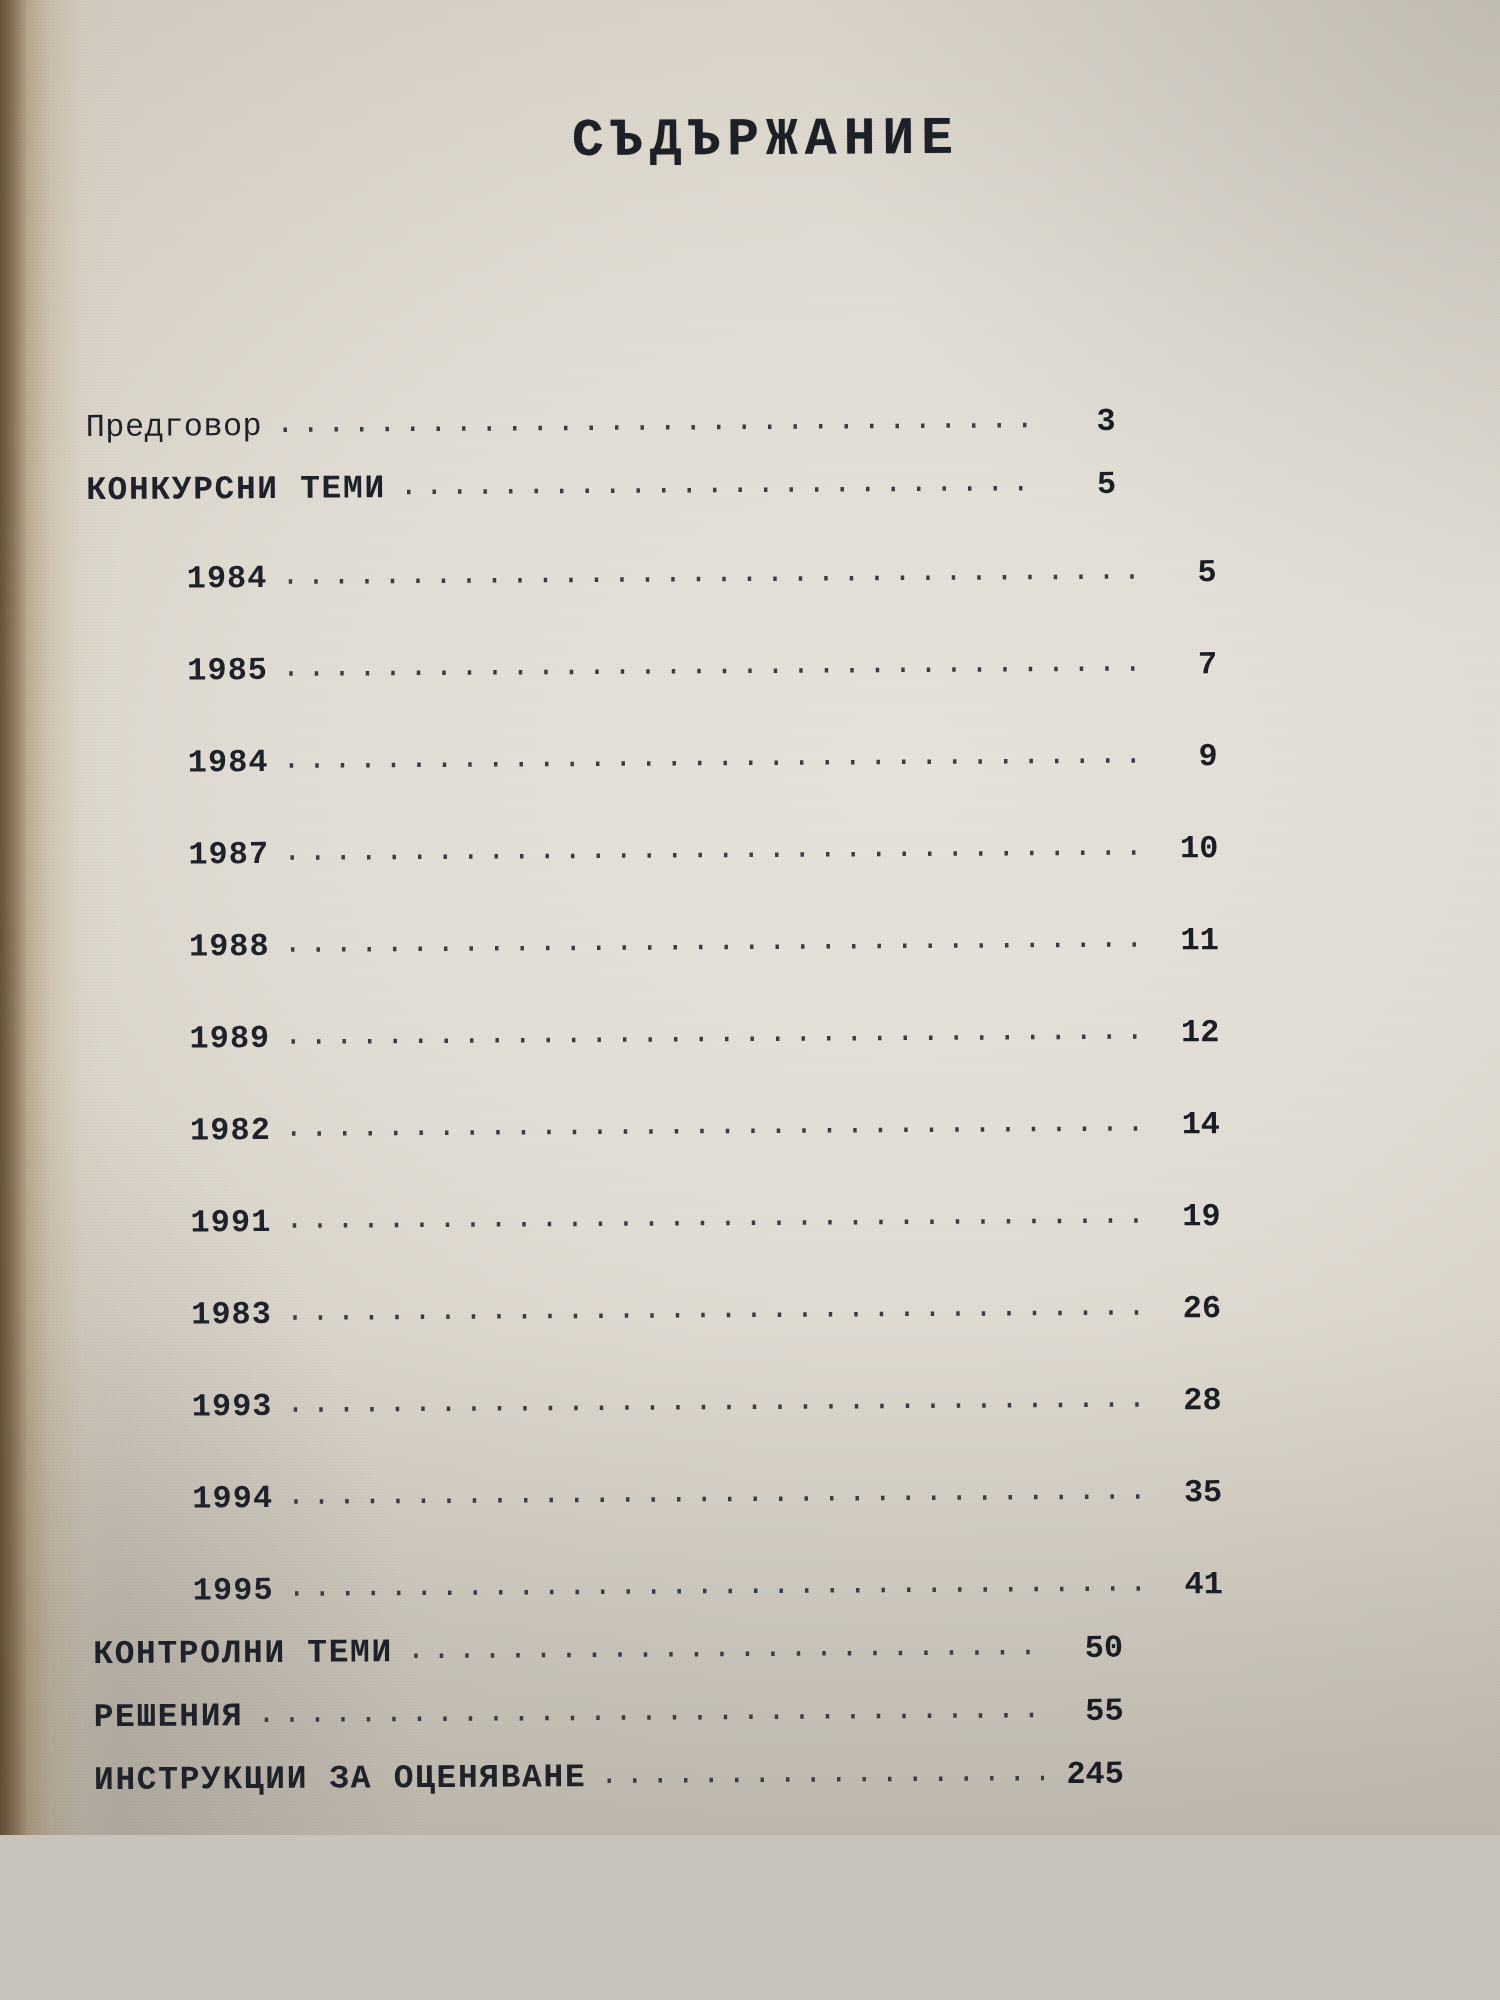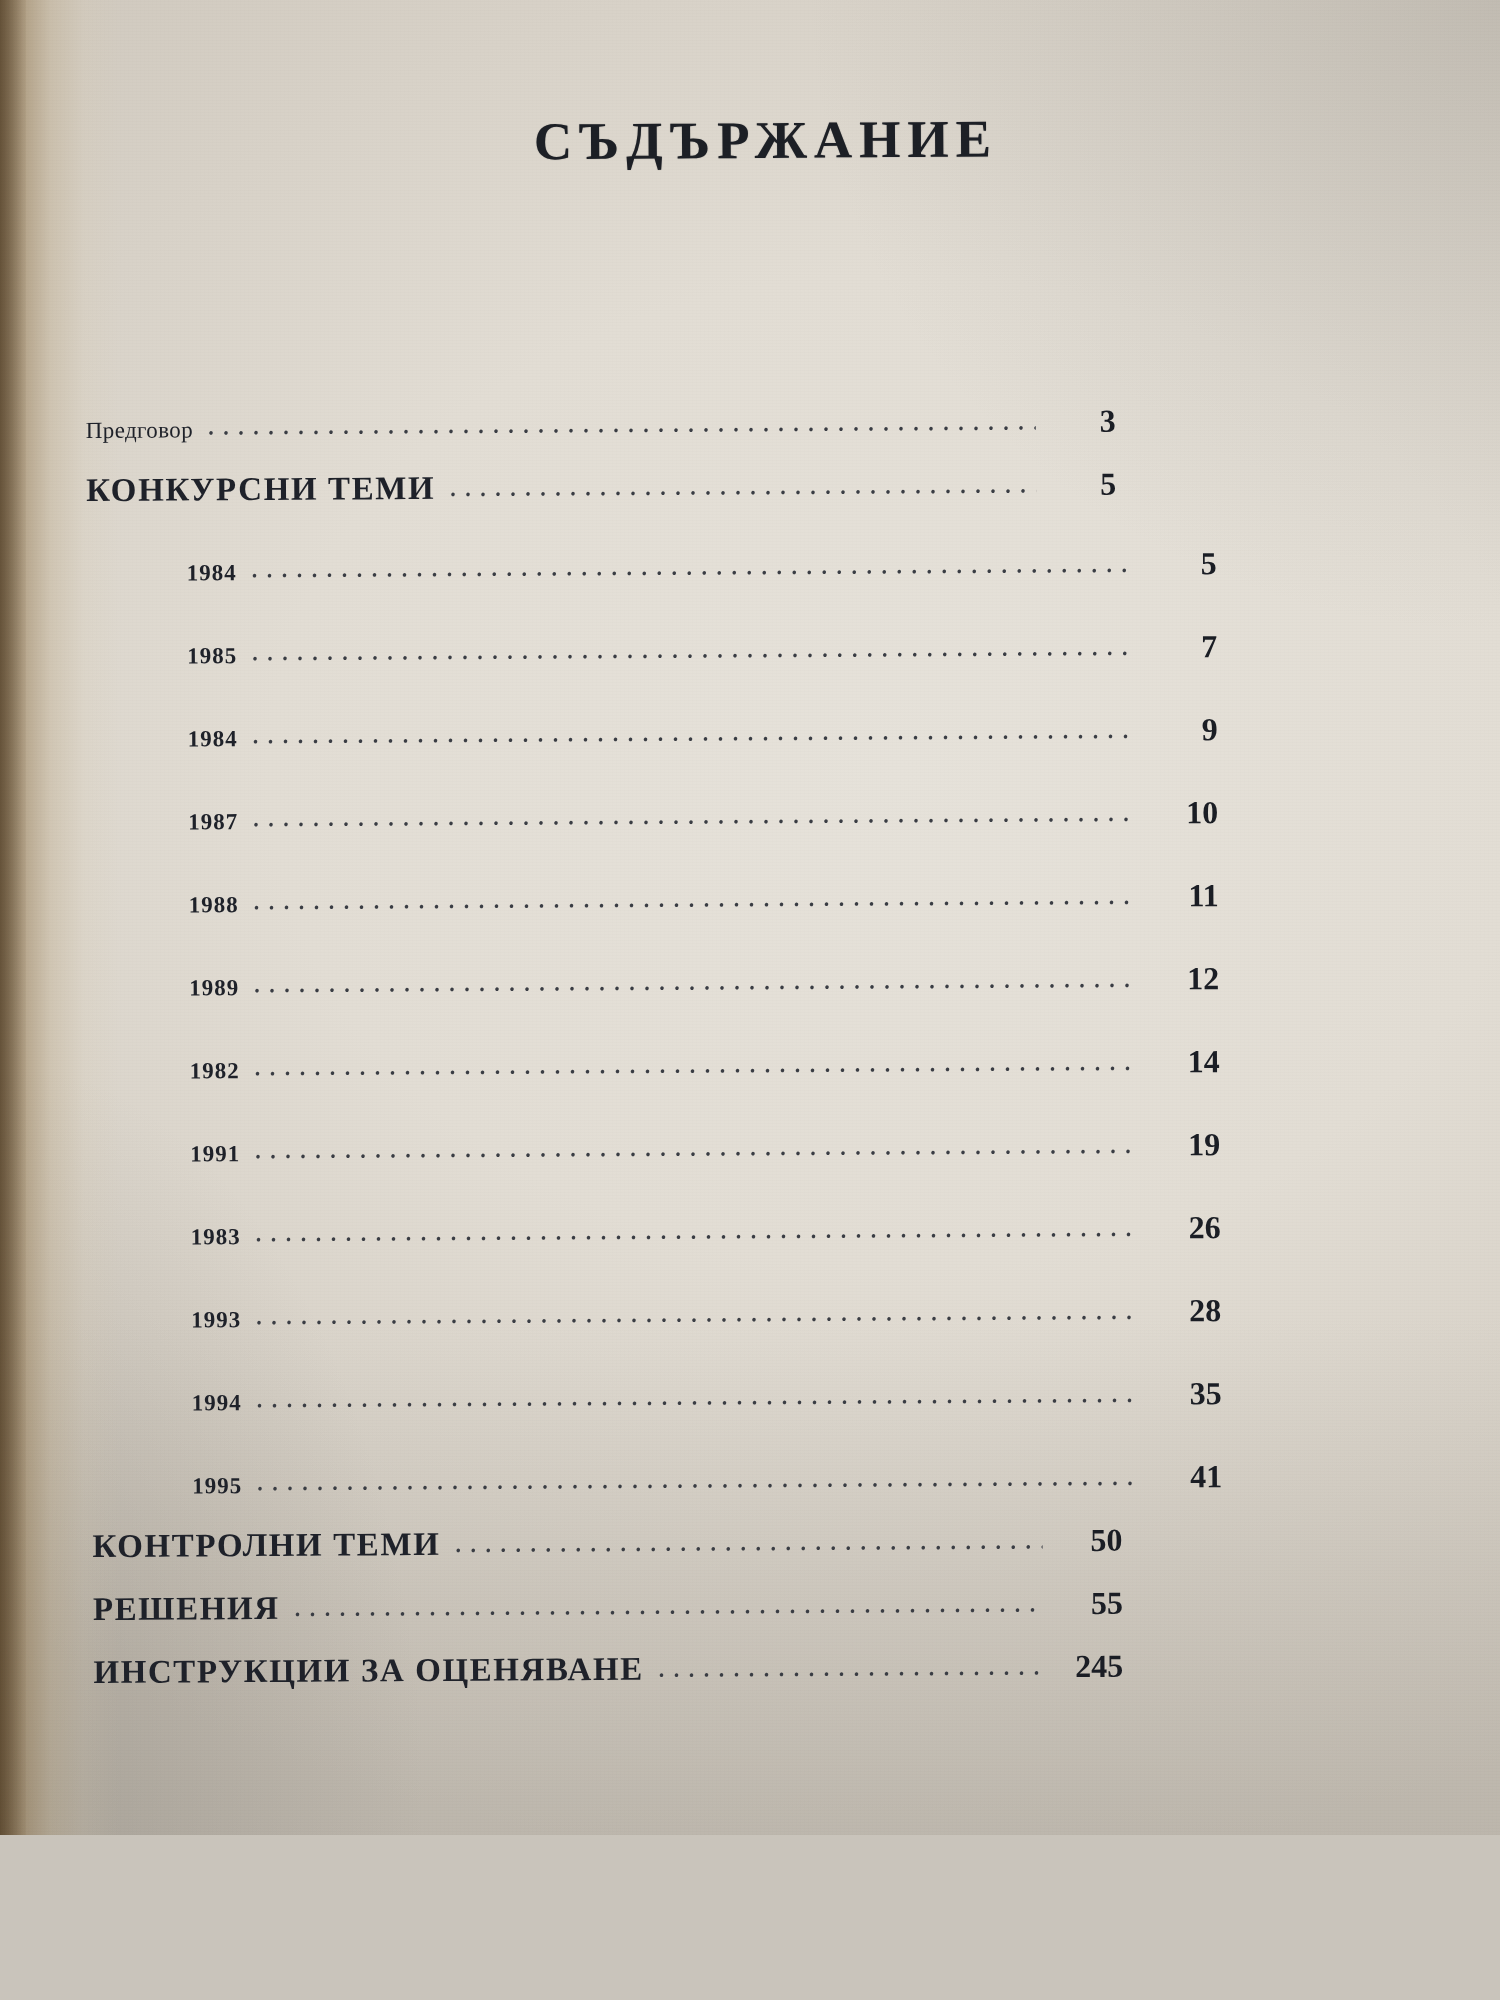--- a/index.html
+++ b/index.html
@@ -15,20 +15,21 @@
   }
 
   
   .photo {
     position: relative;
     width: 1500px;
     height: 1835px;
     background:
       radial-gradient(ellipse 1400px 1100px at 60% 42%, #e6e2da 0%, #e2ddd4 45%, #d8d2c8 72%, #cdc6bb 100%);
     overflow: hidden;
+    font-family: Liberation Mono, monospace;
   }
 
   
   .gutter {
     position: absolute;
     top: 0; left: 0;
     width: 120px;
     height: 2000px;
     background: linear-gradient(to right,
         rgba(120,96,62,0.78) 0%,
@@ -107,21 +108,21 @@
 
   .toc-row {
     display: flex;
     align-items: baseline;
     width: 100%;
     margin-bottom: 11px;
   }
 
   .toc-label {
     white-space: nowrap;
-    font-size: 23px;
+    font-size: 32px;
     color: #1f222a;
   }
 
   .toc-dots {
     flex: 1 1 auto;
     overflow: hidden;
     white-space: nowrap;
     font-size: 30px;
     letter-spacing: 7.5px;
     color: #3a3d44;

